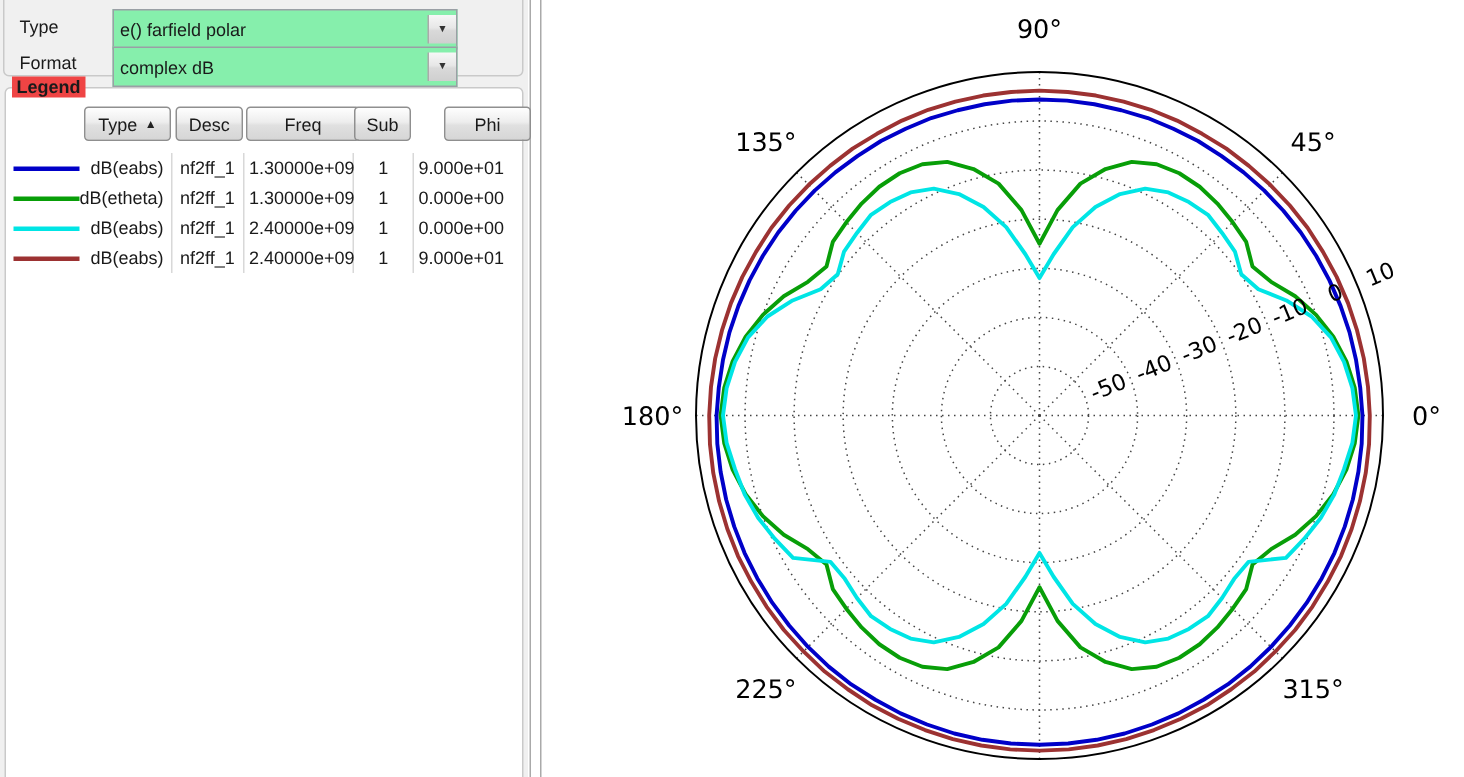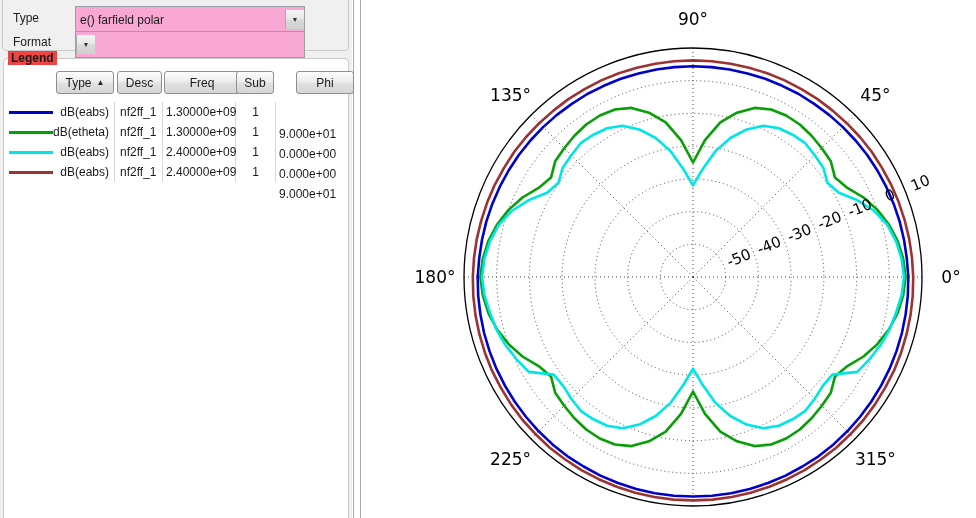--- a/index.html
+++ b/index.html
@@ -7,21 +7,21 @@
   body { background: #ffffff; font-family: "Liberation Sans", sans-serif; font-size: 12px; color: #1a1a1a; position: relative; }
 
   .left-panel { position: absolute; left: 0; top: 0; width: 352px; height: 518px; background: #f0f0f0; }
 
   .top-box { position: absolute; left: 2px; top: -8px; width: 347px; height: 59px;
              border: 1px solid #c9c9c9; border-radius: 4px; background: #f0f0f0; }
   .lbl { position: absolute; left: 10px; }
   .lbl-type { top: 18px; }
   .lbl-format { top: 42px; }
 
-  .combo { position: absolute; left: 72px; width: 230px; height: 27px; background: #f9a8d4;
+  .combo { position: absolute; left: 72px; width: 230px; height: 27px; background: #86efac;
            border: 1px solid #9a9fa5; display: flex; align-items: center; }
   .combo-type { top: 13px; }
   .combo-format { top: 38px; }
   .combo-text { flex: 1; padding-left: 4px; white-space: nowrap; overflow: hidden; }
   .combo-btn { width: 19px; height: 19px; border-left: 1px solid #aaaaaa;
                background: linear-gradient(to bottom, #f7f7f7 0%, #e7e7e7 45%, #d9d9d9 55%, #cfcfcf 100%);
                display: flex; align-items: center; justify-content: center; }
   .combo-btn .arrow { font-size: 7px; color: #333333; line-height: 1; }
 
   .legend-title { position: absolute; left: 8px; top: 51px; background: #ef4444; padding: 0 3px; z-index: 2; font-weight: bold; }
@@ -33,21 +33,21 @@
              border: 1px solid #8f8f8f; border-radius: 3px;
              display: flex; align-items: center; justify-content: center; gap: 5px; cursor: default; }
   .hdr-btn .sort { font-size: 8px; color: #222222; line-height: 1; }
   .hb-type { left: 52px; width: 58px; }
   .hb-desc { left: 113px; width: 45px; }
   .hb-freq { left: 160px; width: 76px; }
   .hb-sub  { left: 232px; width: 38px; }
   .hb-phi  { left: 272px; width: 58px; margin-left: 20px; }
 
   .rows { position: absolute; left: 2px; top: 43px; width: 340px; }
-  .lrow { display: flex; height: 20px; align-items: center; }
+  .lrow { display: flex; height: 20px; align-items: flex-end; }
   .cell { height: 20px; display: flex; align-items: center; white-space: nowrap; }
   .c-swatch { width: 50px; justify-content: flex-start; padding-left: 3px; }
   .swatch { width: 44px; height: 3px; }
   .c-type  { width: 59px; justify-content: flex-end; padding-right: 5px; border-right: 1px solid #d8d8d8; }
   .c-desc  { width: 48px; justify-content: flex-start; padding-left: 5px; border-right: 1px solid #d8d8d8; }
   .c-freq  { width: 73px; justify-content: flex-start; padding-left: 3px; border-right: 1px solid #d8d8d8; }
   .c-sub   { width: 40px; justify-content: center; border-right: 1px solid #d8d8d8; }
   .c-phi   { width: 70px; justify-content: flex-start; padding-left: 3px; margin-top: 44px; }
 
   .splitter { position: absolute; left: 353px; top: 0; width: 8px; height: 518px; background: #ffffff;
@@ -66,20 +66,21 @@
     <div class="top-box">
       <span class="lbl lbl-type">Type</span>
       <div class="combo combo-type">
         <span class="combo-text">e() farfield polar</span>
         <span class="combo-btn">
           <span class="arrow">▼</span>
         </span>
       </div>
       <span class="lbl lbl-format">Format</span>
       <div class="combo combo-format">
+        <span class="combo-text">complex dB</span>
         <span class="combo-btn">
           <span class="arrow">▼</span>
         </span>
       </div>
     </div>
 
     <span class="legend-title">Legend</span>
 
     <div class="legend-box">
 

